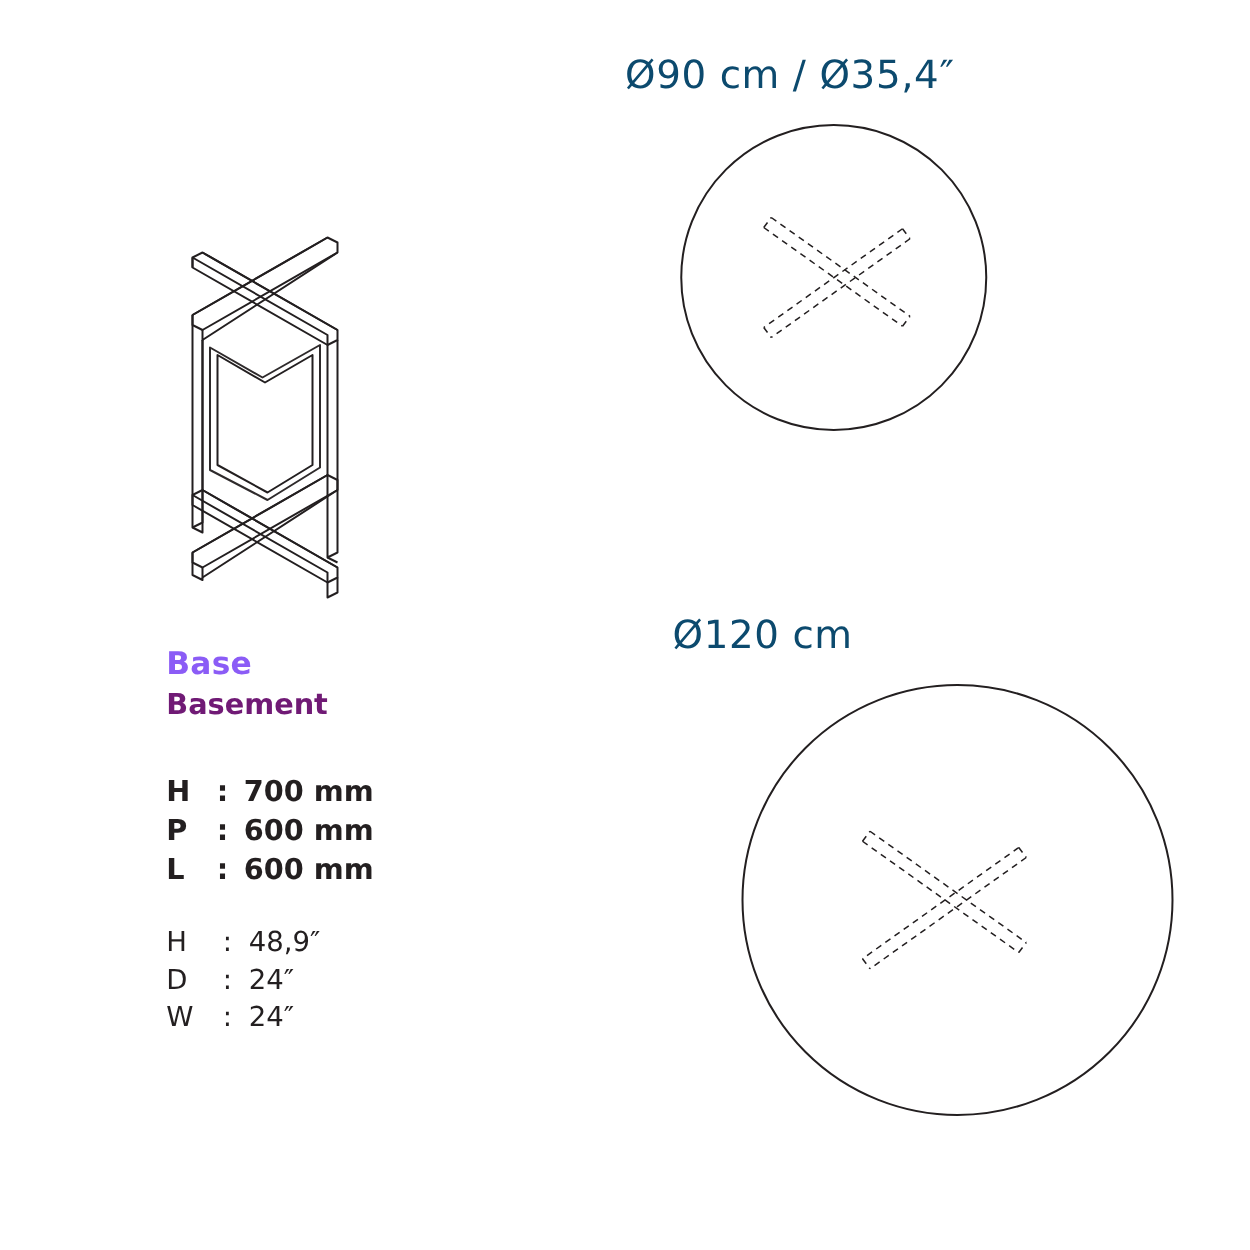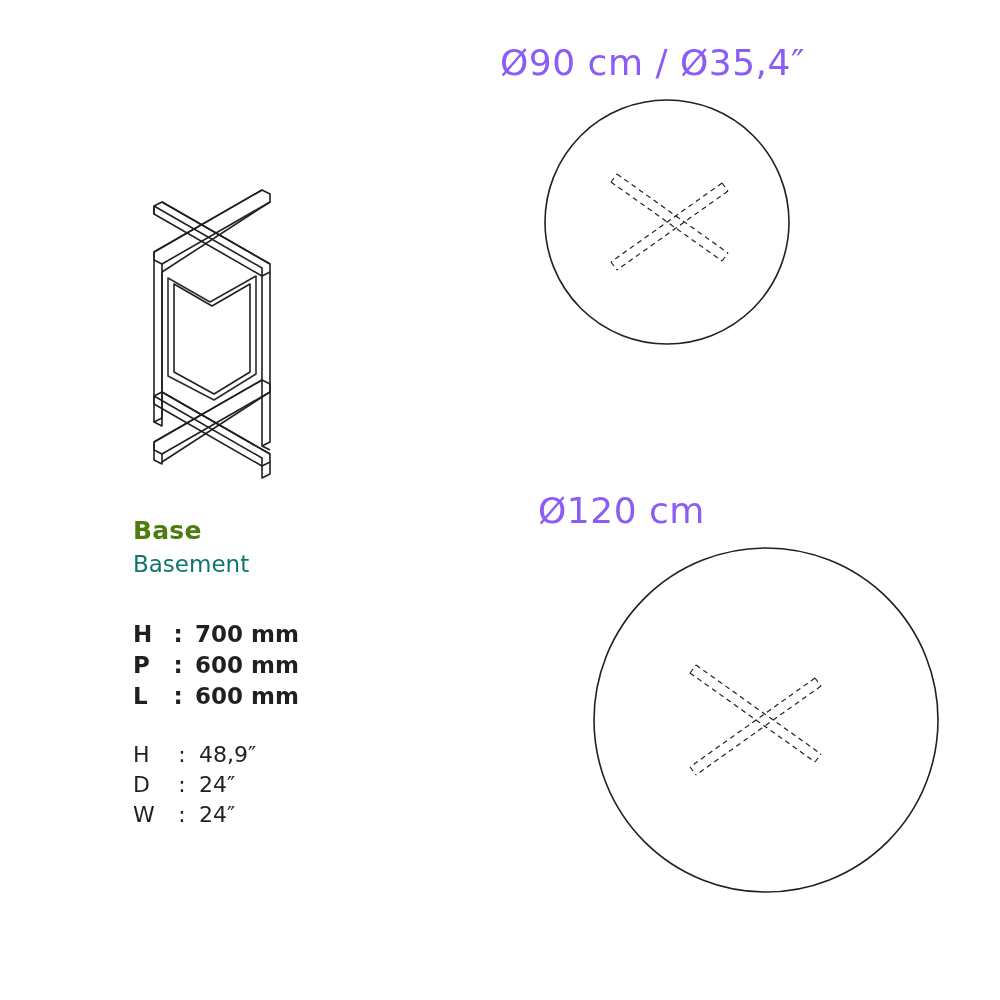--- a/index.html
+++ b/index.html
@@ -33,27 +33,27 @@
   .legend {
     position: absolute;
     left: 133px;
     top: 515px;
     width: 260px;
   }
   .legend .title {
     font-size: 25px;
     font-weight: 700;
     letter-spacing: 0.2px;
-    color: #4d7c0f;
+    color: #8b5cf6;
     line-height: 1.25;
   }
   .legend .subtitle {
     font-size: 23px;
-    font-weight: 400;
-    color: #0f766e;
+    font-weight: 700;
+    color: #701a75;
     line-height: 1.25;
     margin-top: 4px;
   }
 
   .spec-table {
     margin-top: 42px;
     border-collapse: collapse;
   }
   .spec-table td {
     padding: 0 0 5px 0;
@@ -93,24 +93,24 @@
   .spec-table.imperial .k { width: 38px; }
 
   
   .top-view {
     position: absolute;
   }
   .top-view .caption {
     position: absolute;
     left: 0;
     top: 0;
-    font-size: 36px;
+    font-size: 31px;
     font-weight: 500;
     letter-spacing: 0.5px;
-    color: #8b5cf6;
+    color: #0c4a6e;
     white-space: nowrap;
   }
   #top-view-90 {
     left: 500px;
     top: 42px;
     width: 470px;
     height: 420px;
   }
   #top-view-120 {
     left: 500px;

